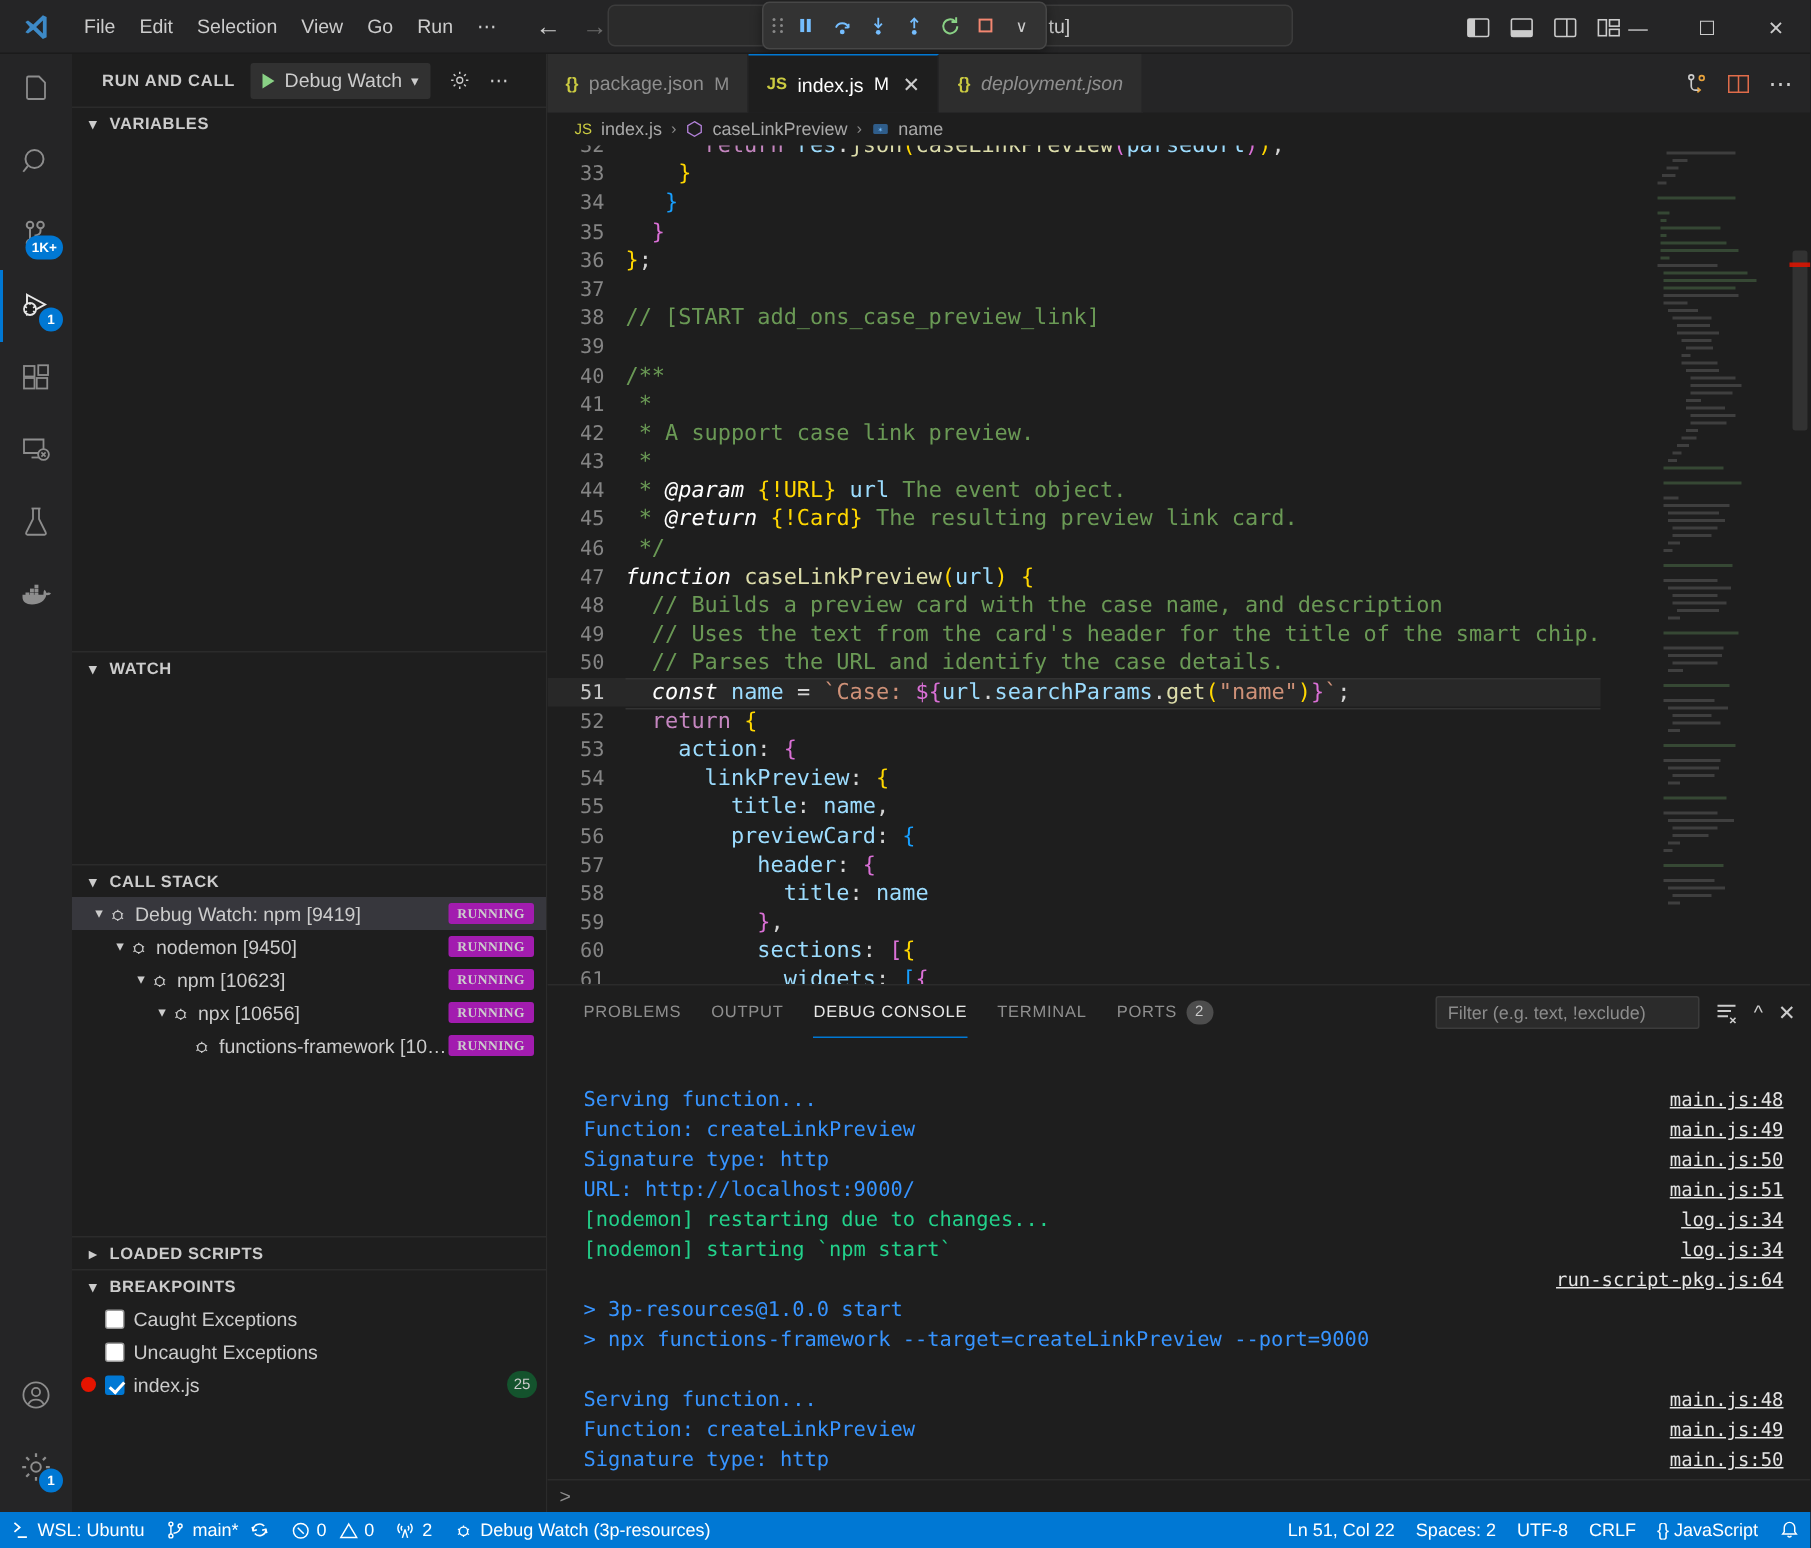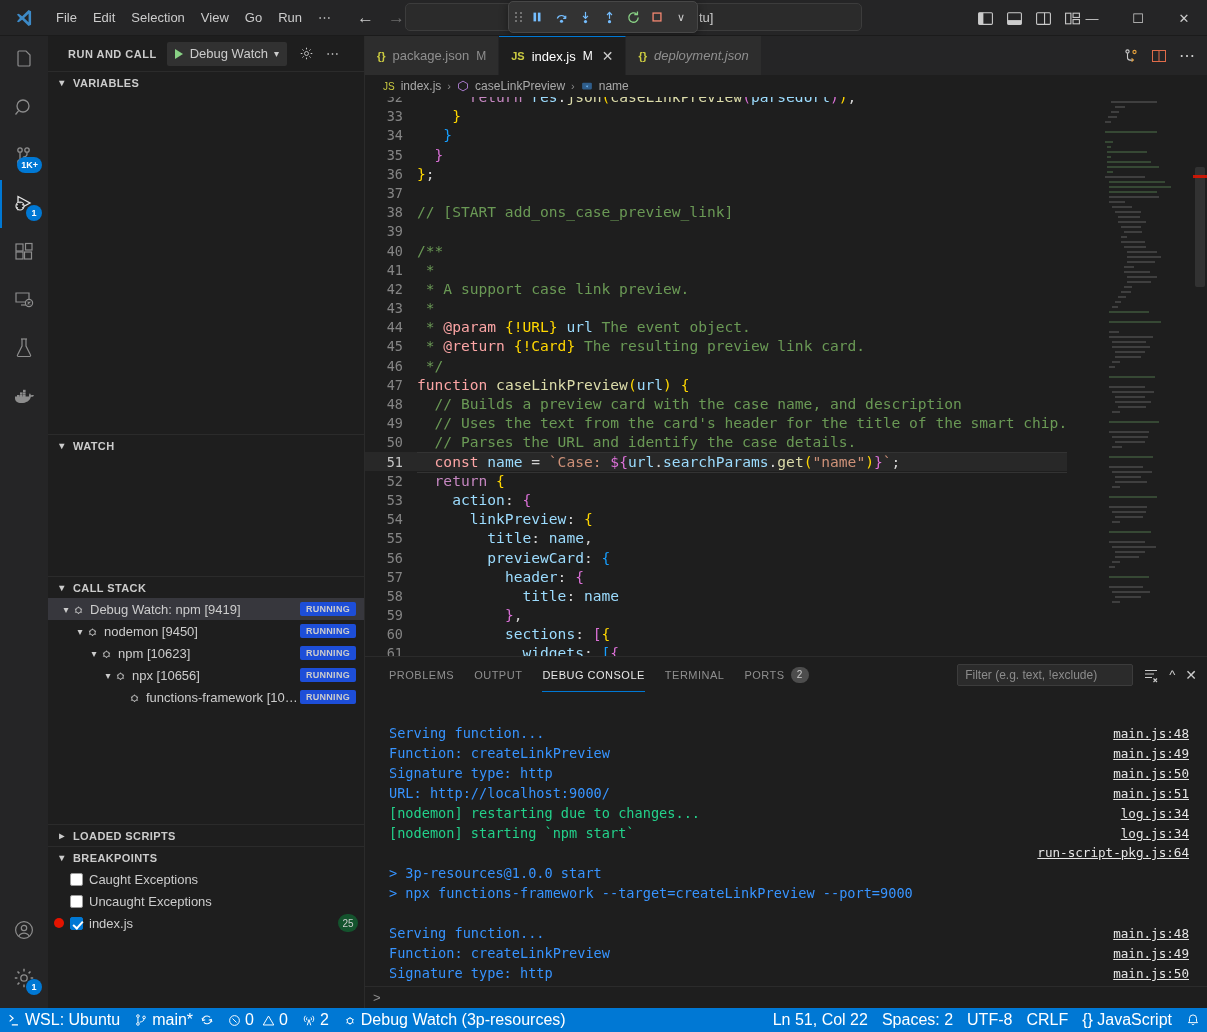--- a/index.html
+++ b/index.html
@@ -96,22 +96,22 @@
   .sec-body { overflow: hidden; }
 
   .cs-row {
     height: 22px; display: flex; align-items: center; font-size: 13px; color: #cccccc;
     position: relative; padding-right: 8px;
   }
   .cs-row.selected { background: #37373d; }
   .cs-row .bug { margin-right: 5px; display: inline-flex; }
   .cs-label { white-space: nowrap; overflow: hidden; text-overflow: ellipsis; }
   .state-pill {
-    margin-left: auto; background: #1d4ed8; color: #cccccc; font-size: 9px;
-    letter-spacing: .3px; padding: 2px 6px; border-radius: 2px; font-weight: 600;
+    margin-left: auto; background: #a21caf; color: #cccccc; font-size: 9px;
+    letter-spacing: .3px; padding: 2px 6px; border-radius: 2px; font-weight: 600; font-family: Liberation Serif, serif;
   }
   .bp-row { height: 22px; display: flex; align-items: center; font-size: 13px; color: #cccccc; padding-left: 22px; gap: 6px; position: relative;}
   .cbx { width: 13px; height: 13px; border: 1px solid #9a9a9a; background: #ffffff; border-radius: 2px; display:inline-block;}
   .cbx.checked { background: #0078d4; border-color: #0078d4; position: relative; }
   .cbx.checked::after {
     content: ""; position: absolute; left: 4px; top: 1px; width: 4px; height: 8px;
     border: solid #fff; border-width: 0 2px 2px 0; transform: rotate(42deg);
   }
   .bp-dot { position: absolute; left: 6px; width: 10px; height: 10px; border-radius: 50%; background: #e51400; }
   .bp-count {
@@ -152,21 +152,21 @@
   .ln .num {
     display: inline-block; width: 52px; text-align: right; color: #858585;
     font-size: 13.5px; padding-right: 14px;
   }
   .ln.current .num { color: #c6c6c6; }
   .ln.current { background: #282828; }
   .ln.current::after {
     content: ""; position: absolute; left: 52px; right: 0; top: 0; height: 19.2px;
     border-top: 1px solid #333; border-bottom: 1px solid #333; pointer-events: none;
   }
-  .kw { color: #fca5a5; }
+  .kw { color: #ffffff; font-style: italic; }
   .kw2 { color: #c586c0; }
   .fn { color: #dcdcaa; }
   .id { color: #9cdcfe; }
   .str { color: #ce9178; }
   .cmt { color: #6a9955; }
   .op { color: #d4d4d4; }
   .pun { color: #ffd700; }
   .pun2 { color: #da70d6; }
   .pun3 { color: #179fff; }
 
@@ -197,21 +197,21 @@
   .c-msg { white-space: pre; }
   .c-src { margin-left: auto; color: #e5e5e5; text-decoration: underline; font-size: 12.6px; }
   .c-blue { color: #3794ff; }
   .c-green { color: #23d18b; }
   #console-input { position: absolute; left: 0; right: 0; bottom: 0; height: 22px; display: flex; align-items: center; padding-left: 8px; border-top: 1px solid #2b2b2b;}
   .chev-r { color: #8f8f8f; font-size: 13px; }
 
   
   #statusbar {
     position: absolute; left: 0; bottom: 0; width: 1207px; height: 24px;
-    background: #0078d4; display: flex; align-items: center; color: #ffffff; font-size: 16px;
+    background: #0078d4; display: flex; align-items: center; color: #ffffff; font-size: 12px;
   }
   .sb-item { display: flex; align-items: center; gap: 4px; padding: 0 7px; height: 24px; white-space: nowrap;}
   .sb-right { margin-left: auto; display: flex; align-items: flex-end; }
   svg { display: block; }
 </style>
 </head>
 <body>
 
 <div id="titlebar">
   <div class="vs-logo">

